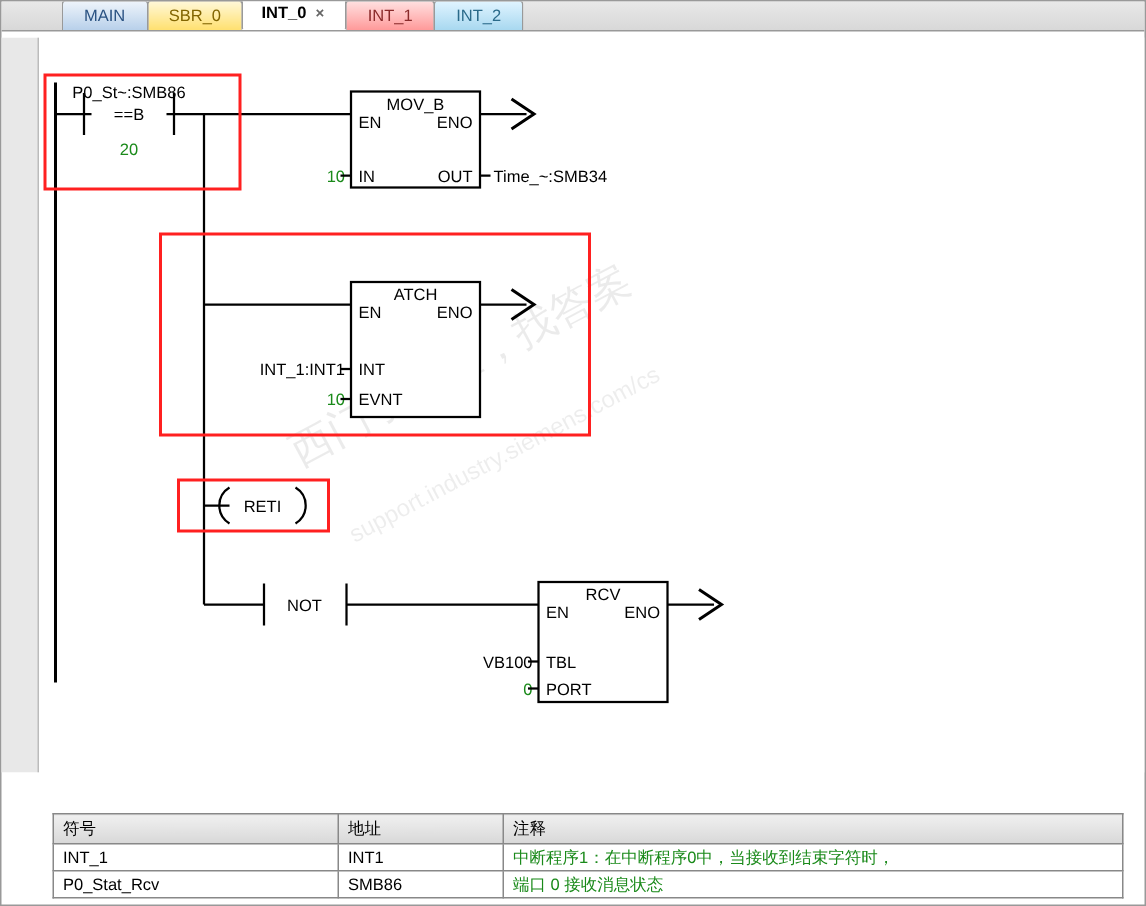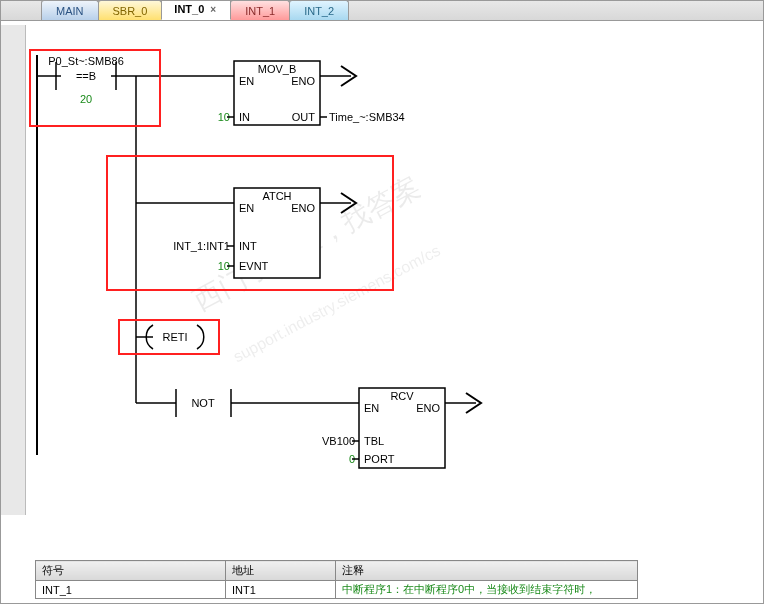--- a/index.html
+++ b/index.html
@@ -77,21 +77,21 @@
     position: absolute;
     border: 2px solid #ff2020;
     background: transparent;
     pointer-events: none;
   }
 
   
   .sym-table {
     position: absolute;
     left: 34px; bottom: 4px;
-    width: 603px;
+    width: 714px;
     border-collapse: collapse;
     font-size: 11px;
   }
   .sym-table th {
     background: linear-gradient(#f0f0f0, #d8d8d8);
     border: 1px solid #888;
     text-align: left;
     padding: 2px 6px;
     font-weight: normal;
   }
@@ -243,14 +243,19 @@
       <th>地址</th>
       <th>注释</th>
     </tr>
   </thead>
   <tbody>
     <tr>
       <td>INT_1</td>
       <td>INT1</td>
       <td class="comment">中断程序1：在中断程序0中，当接收到结束字符时，</td>
     </tr>
+    <tr>
+      <td>P0_Stat_Rcv</td>
+      <td>SMB86</td>
+      <td class="comment">端口 0 接收消息状态</td>
+    </tr>
   </tbody>
 </table>
 
 </body></html>

